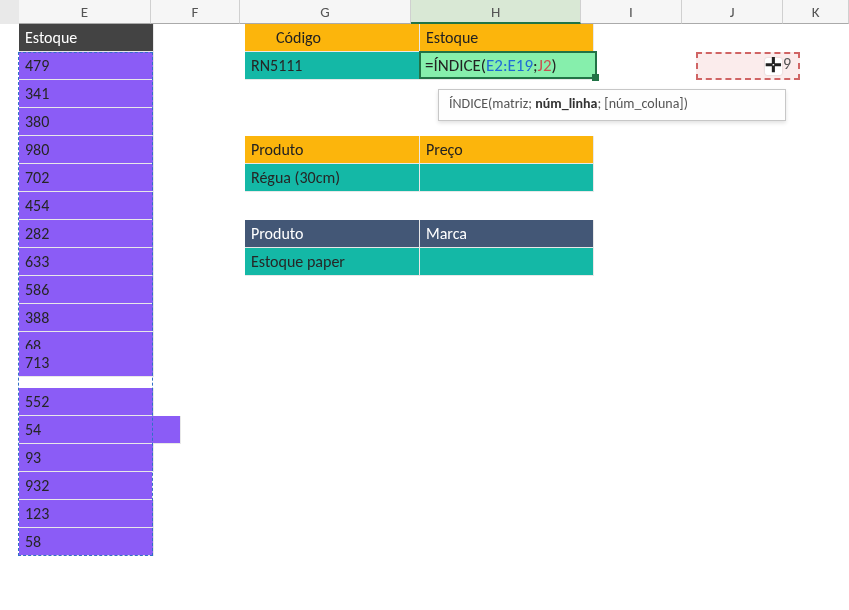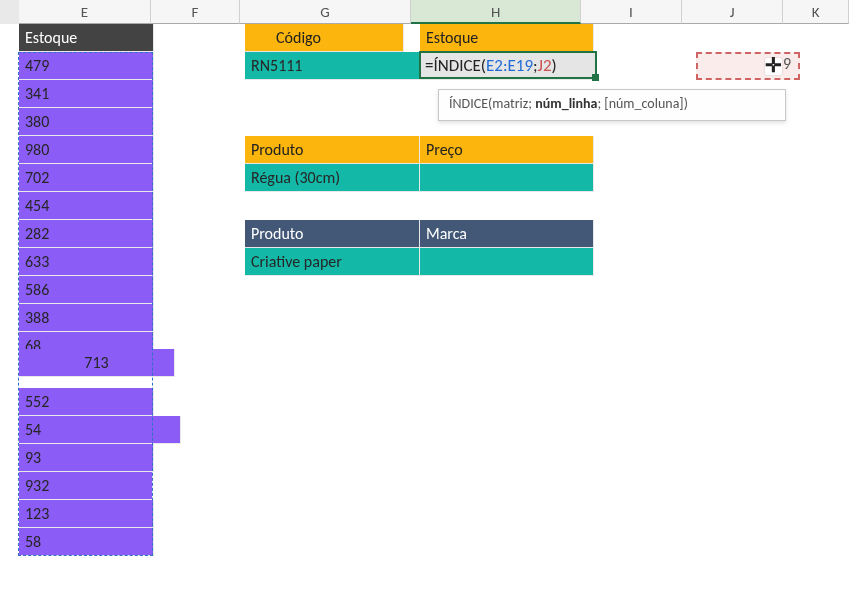--- a/index.html
+++ b/index.html
@@ -81,21 +81,21 @@
   .marquee-j {
     position: absolute;
     border: 2px dashed #d06464;
     background: #fbecec;
     pointer-events: none;
   }
   
   .editing-cell {
     position: absolute;
     border: 2px solid #217346;
-    background: #e5e5e5;
+    background: #86efac;
     padding: 1px 4px;
     font-size: 17px;
     line-height: 24px;
     height: 28px;
     overflow: visible;
     white-space: nowrap;
   }
   .editing-cell .fn { color: #222; }
   .editing-cell .ref1 { color: #1f6bd6; }
   .editing-cell .ref2 { color: #c95151; }
@@ -151,39 +151,39 @@
       <div class="cell sel-range" style="left: 19px; top: 56px; width: 135px;">341</div>
       <div class="cell sel-range" style="left: 19px; top: 84px; width: 135px;">380</div>
       <div class="cell sel-range" style="left: 19px; top: 112px; width: 135px;">980</div>
       <div class="cell sel-range" style="left: 19px; top: 140px; width: 135px;">702</div>
       <div class="cell sel-range" style="left: 19px; top: 168px; width: 135px;">454</div>
       <div class="cell sel-range" style="left: 19px; top: 196px; width: 135px;">282</div>
       <div class="cell sel-range" style="left: 19px; top: 224px; width: 135px;">633</div>
       <div class="cell sel-range" style="left: 19px; top: 252px; width: 135px;">586</div>
       <div class="cell sel-range" style="left: 19px; top: 280px; width: 135px;">388</div>
       <div class="cell sel-range" style="left: 19px; top: 308px; width: 135px;">68</div>
-      <div class="cell sel-range" style="left: 19px; top: 325px; width: 156px; text-align: center;">713</div>
+      <div class="cell sel-range" style="left: 19px; top: 325px; width: 135px;">713</div>
       <div class="cell sel-range" style="left: 19px; top: 364px; width: 135px;">552</div>
       <div class="cell sel-range" style="left: 19px; top: 392px; width: 162px;">54</div>
       <div class="cell sel-range" style="left: 19px; top: 420px; width: 135px;">93</div>
       <div class="cell sel-range" style="left: 19px; top: 448px; width: 134px;">932</div>
       <div class="cell sel-range" style="left: 19px; top: 476px; width: 135px;">123</div>
       <div class="cell sel-range" style="left: 19px; top: 504px; width: 135px;">58</div>
       <div class="marquee-e" style="left: 18px; top: 28px; width: 135px; height: 504px;"></div>
-      <div class="cell hdr-orange" style="left: 245px; top: 0px; width: 159px; padding-left: 31px;">Código</div>
+      <div class="cell hdr-orange" style="left: 245px; top: 0px; width: 175px; padding-left: 31px;">Código</div>
       <div class="cell hdr-orange" style="left: 420px; top: 0px; width: 174px;">Estoque</div>
       <div class="cell alt-light" style="left: 245px; top: 28px; width: 175px;">RN5111</div>
       <div class="cell alt-light" style="left: 420px; top: 28px; width: 174px;"></div>
       <div class="cell hdr-orange" style="left: 245px; top: 112px; width: 175px;">Produto</div>
       <div class="cell hdr-orange" style="left: 420px; top: 112px; width: 174px;">Preço</div>
       <div class="cell alt-light" style="left: 245px; top: 140px; width: 175px;">Régua (30cm)</div>
       <div class="cell alt-light" style="left: 420px; top: 140px; width: 174px;"></div>
       <div class="cell hdr-blue" style="left: 245px; top: 196px; width: 175px;">Produto</div>
       <div class="cell hdr-blue" style="left: 420px; top: 196px; width: 174px;">Marca</div>
-      <div class="cell alt-light" style="left: 245px; top: 224px; width: 175px;">Criative paper</div>
+      <div class="cell alt-light" style="left: 245px; top: 224px; width: 175px;">Estoque paper</div>
       <div class="cell alt-light" style="left: 420px; top: 224px; width: 174px;"></div>
       <div class="marquee-j" style="left: 696px; top: 28px; width: 104px; height: 28px;"></div>
       <div style="position: absolute; left: 783px; top: 30px; color: rgb(85, 85, 85);">9</div>
       <div class="cursor-plus" style="left: 765px; top: 34px;">✛</div>
       <div class="editing-cell" style="left: 419px; top: 27px; width: 178px;"><span class="fn">=ÍNDICE(</span><span class="ref1">E2:E19</span><span class="fn">;</span><span class="ref2">J2</span><span class="fn">)</span><div class="fill-handle"></div></div>
     </div>
 
   <div class="tooltip" style="left:438px; top:89px; width:348px;">
     <div>
       <span>ÍNDICE(matriz; </span><span class="bold">núm_linha</span><span>; [núm_coluna])</span>

